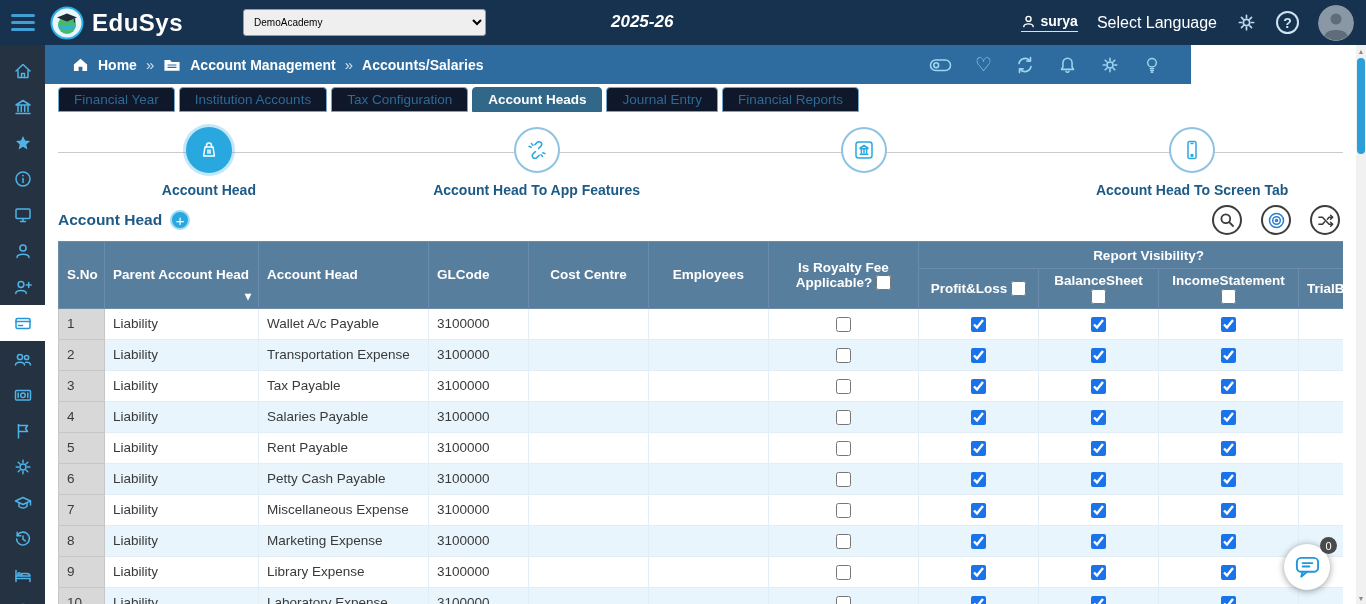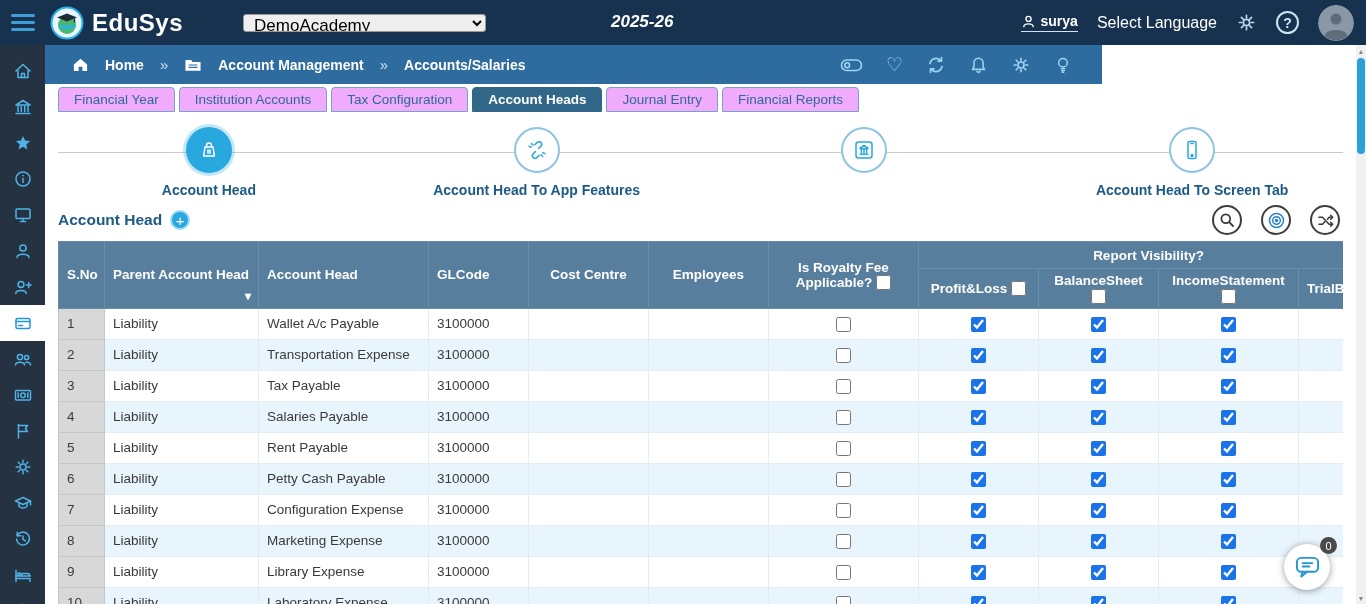--- a/index.html
+++ b/index.html
@@ -6,54 +6,54 @@
   html,body { width:1366px; height:604px; overflow:hidden; background:#fff;
     font-family:"Liberation Sans", sans-serif; position:relative; }
 
   
   .topbar { position:absolute; top:0; left:0; width:1366px; height:45px;
     background:#16324f; display:flex; align-items:center; z-index:6; }
   .hamburger { width:45px; display:flex; flex-direction:column; gap:4px; align-items:center; cursor:pointer; }
   .hamburger i { display:block; width:24px; height:3px; background:#3f9fd6; border-radius:2px; }
   .logo { margin-left:5px; display:flex; }
   .brand { color:#fff; font-size:24px; font-weight:bold; margin-left:8px; letter-spacing:.5px; }
-  .academy-select { margin-left:60px; width:243px; height:18px; font-size:17px;
+  .academy-select { margin-left:60px; width:243px; height:27px; font-size:10px;
     font-family:"Liberation Sans",sans-serif; border-radius:3px; border:1px solid #999; padding-left:6px; }
   .year { position:absolute; left:611px; top:12px; color:#fff; font-style:italic; font-weight:bold; font-size:17px; }
   .top-right { position:absolute; right:12px; top:0; height:45px; display:flex; align-items:center; gap:19px; }
   .userchip { display:flex; align-items:center; gap:5px; color:#fff; font-size:14px; font-weight:bold;
     border-bottom:1px solid #cfe3f2; padding-bottom:2px; cursor:pointer; }
   .lang { color:#fff; font-size:16px; cursor:pointer; }
   .help-circle { width:23px; height:23px; border:2px solid #cde4f2; border-radius:50%; color:#cde4f2;
     font-size:14px; font-weight:bold; display:flex; align-items:center; justify-content:center; cursor:pointer; }
   .avatar { width:36px; height:36px; border-radius:50%; overflow:hidden; cursor:pointer; }
 
   
   .sidebar { position:absolute; top:45px; left:0; width:45px; height:559px; background:#243241;
     display:flex; flex-direction:column; align-items:center; padding-top:8px; z-index:5; }
   .side-item { width:45px; height:36px; display:flex; align-items:center; justify-content:center; cursor:pointer; flex:none; }
   .side-item svg { stroke:#4fb3e8; fill:none; stroke-width:1.5; stroke-linecap:round; stroke-linejoin:round; }
   .side-item.active { background:#fff; }
   .side-item.active svg { stroke:#2196d8; }
 
   
-  .crumbbar { position:absolute; top:45px; left:45px; width:1057px; height:39px; background:#2e6b9e;
-    display:flex; align-items:center; color:#fff; padding-left:27px; gap:16px; z-index:4; }
+  .crumbbar { position:absolute; top:45px; left:45px; width:1146px; height:39px; background:#2e6b9e;
+    display:flex; align-items:center; color:#fff; padding-left:27px; gap:9px; z-index:4; }
   .crumbbar .crumb { font-size:14px; font-weight:bold; cursor:pointer; }
   .crumbbar .sep { color:#cfe2f0; font-size:15px; }
   .crumb-icons { margin-left:auto; margin-right:30px; display:flex; gap:23px; align-items:center; }
   .crumb-icons svg { stroke:#9fd4f2; fill:none; stroke-width:1.6; stroke-linecap:round; stroke-linejoin:round; cursor:pointer; }
   .heart-glyph { color:#9fd4f2; font-size:19px; line-height:1; cursor:pointer; }
 
   
   .content { position:absolute; top:84px; left:45px; width:1311px; height:520px; background:#fff; overflow:hidden; }
 
   .tabs { display:flex; gap:4px; padding:3px 0 0 13px; }
   .tab { border:1px solid #74a5c9; border-radius:4px 4px 0 0; padding:4px 15px; font-size:13.5px;
-    color:#2e6a93; background:#f0abfc; cursor:pointer; white-space:nowrap; }
+    color:#2e6a93; background:#0f172a; cursor:pointer; white-space:nowrap; }
   .tab.active { background:#31688a; color:#fff; border-color:#31688a; font-weight:bold; }
 
   .steps { position:relative; height:86px; margin-top:0; }
   .steps::before { content:""; position:absolute; top:40px; left:13px; right:13px; border-top:1px solid #cbcbcb; }
   .steps-row { display:flex; }
   .step { flex:1; display:flex; flex-direction:column; align-items:center; cursor:pointer; }
   .step-circle { width:46px; height:46px; border-radius:50%; background:#fff; border:2px solid #8ec3e2;
     display:flex; align-items:center; justify-content:center; margin-top:15px; position:relative; z-index:1; }
   .step-circle svg { stroke:#29a8df; fill:none; stroke-width:1.5; stroke-linecap:round; stroke-linejoin:round; }
   .step.active .step-circle { background:#29a8df; border-color:#29a8df; box-shadow:0 0 0 3px rgba(41,168,223,.28); }
@@ -499,21 +499,21 @@
             <td></td>
             <td class="center"><input type="checkbox" style=""></td>
             <td class="center"><input type="checkbox" checked="" style=""></td>
             <td class="center"><input type="checkbox" checked="" style=""></td>
             <td class="center"><input type="checkbox" checked="" style=""></td>
             <td></td>
           </tr>
           <tr>
             <td class="sno-cell">7</td>
             <td>Liability</td>
-            <td>Configuration Expense</td>
+            <td>Miscellaneous Expense</td>
             <td>3100000</td>
             <td></td>
             <td></td>
             <td class="center"><input type="checkbox" style=""></td>
             <td class="center"><input type="checkbox" checked="" style=""></td>
             <td class="center"><input type="checkbox" checked="" style=""></td>
             <td class="center"><input type="checkbox" checked="" style=""></td>
             <td></td>
           </tr>
           <tr>

